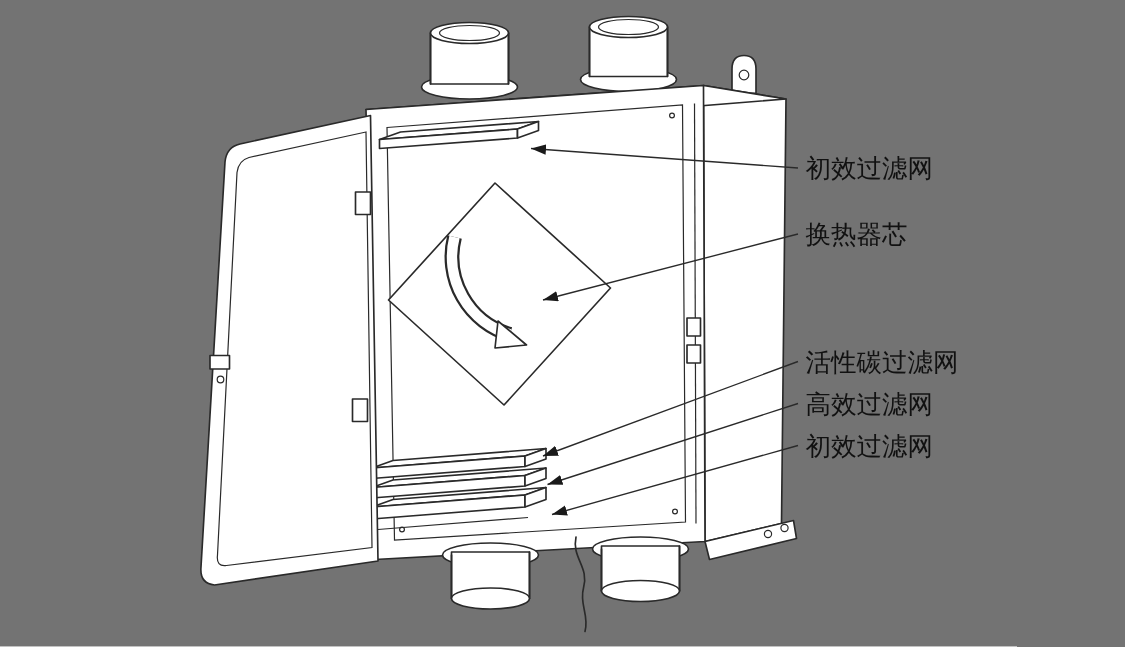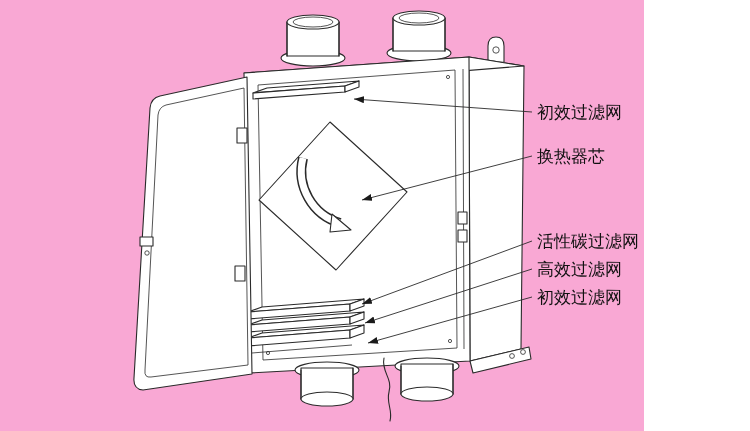--- a/index.html
+++ b/index.html
@@ -1,16 +1,16 @@
 <!DOCTYPE html>
 <html><head>
 <meta charset="utf-8">
 <style>
   html,body{margin:0;padding:0;background:#ffffff;}
-  .stage{position:relative;width:644px;height:431px;background:#f9a8d4;overflow:hidden;}
+  .stage{position:relative;width:750px;height:431px;background:#737373;overflow:hidden;}
   svg{display:block;}
   .ln{fill:none;stroke:#2a2a2a;stroke-width:1.1;stroke-linejoin:round;stroke-linecap:round;}
   .fw{fill:#ffffff;stroke:#2a2a2a;stroke-width:1.1;stroke-linejoin:round;}
   .thin{fill:none;stroke:#2a2a2a;stroke-width:0.8;}
   .leader{fill:none;stroke:#2a2a2a;stroke-width:0.9;}
   .lbl{font-family:"Liberation Serif","DejaVu Serif",serif;font-size:17px;fill:#111111;}
 </style>
 </head>
 <body>
 

